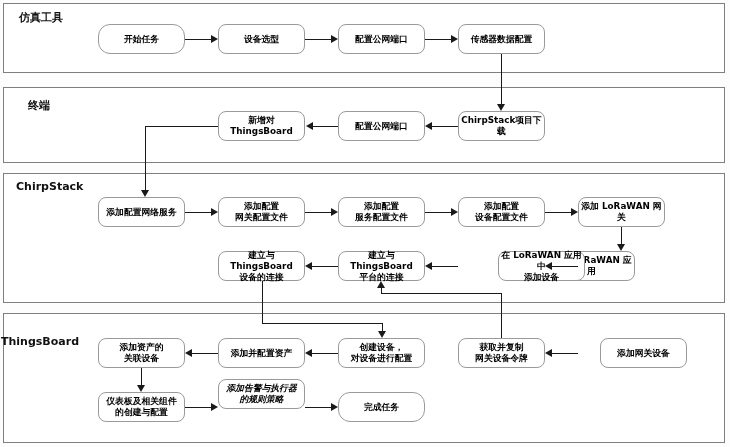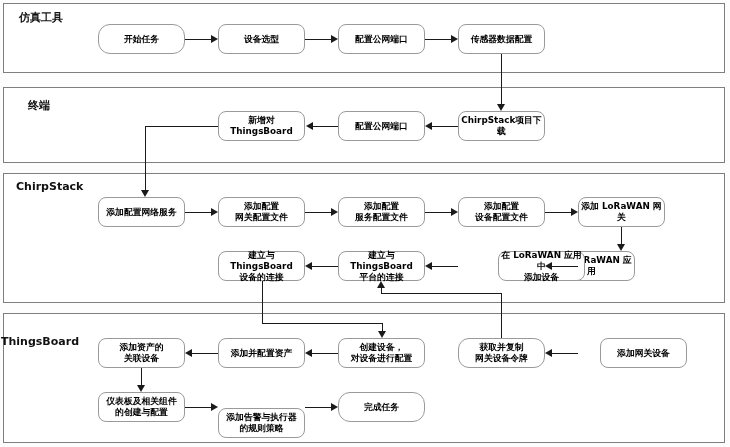--- a/index.html
+++ b/index.html
@@ -71,26 +71,26 @@
 <div class="node" style="left:338px;top:251px;">建立与ThingsBoard
 平台的连接</div>
 <div class="node" style="left:218px;top:251px;">建立与ThingsBoard
 设备的连接</div>
 
 <div class="node" style="left:98px;top:338px;">添加资产的
 关联设备</div>
 <div class="node" style="left:218px;top:338px;">添加并配置资产</div>
 <div class="node" style="left:338px;top:338px;">创建设备，
 对设备进行配置</div>
-<div class="node" style="left:458px;top:338px;border-radius:11px;">获取并复制
+<div class="node" style="left:458px;top:338px;">获取并复制
 网关设备令牌</div>
 <div class="node" style="left:600px;top:338px;">添加网关设备</div>
 <div class="node" style="left:98px;top:392px;">仪表板及相关组件
 的创建与配置</div>
-<div class="node" style="left:218px;top:408px;">添加告警与执行器
+<div class="node" style="left:218px;top:379px;font-style:italic;">添加告警与执行器
 的规则策略</div>
 <div class="node rounder" style="left:338px;top:392px;">完成任务</div>
 
 <div class="hl" style="left:185px;top:39px;width:26px;"></div>
 <div class="ar" style="left:211px;top:35px;"></div>
 <div class="hl" style="left:305px;top:39px;width:26px;"></div>
 <div class="ar" style="left:331px;top:35px;"></div>
 <div class="hl" style="left:425px;top:39px;width:26px;"></div>
 <div class="ar" style="left:451px;top:35px;"></div>
 

